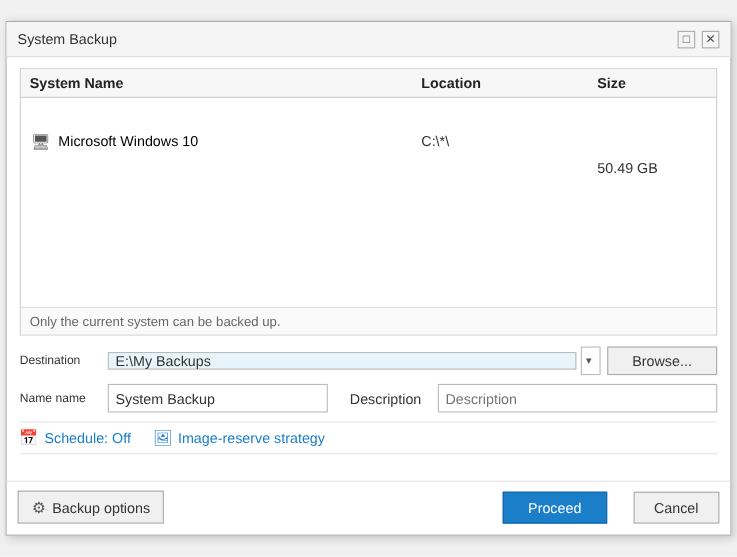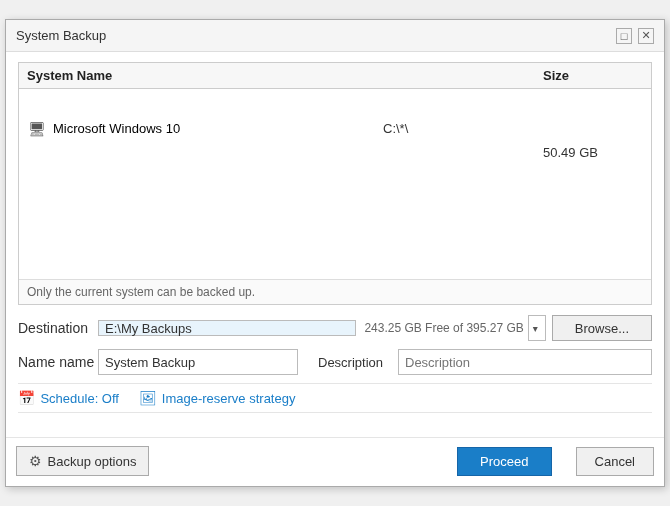--- a/index.html
+++ b/index.html
@@ -107,21 +107,21 @@
       margin-bottom: 8px;
     }
     .form-row {
       display: flex;
       align-items: center;
       margin-bottom: 8px;
     }
     .form-label {
       width: 80px;
       color: #333;
-      font-size: 14px;
+      font-size: 11px;
       flex-shrink: 0;
     }
     .destination-input-wrap {
       flex: 1;
       display: flex;
       align-items: center;
       border: 1px solid #bbb;
       background: #e8f4fc;
       height: 16px;
       padding: 0 6px;
@@ -278,20 +278,21 @@
         <span>✕</span>
       </button>
     </div>
   </div>
 
   <div class="content">
 
     <div class="table-section">
       <div class="table-header">
         <span class="col-system">System Name</span>
+        <span class="col-location">Location</span>
         <span class="col-size">Size</span>
       </div>
       <div class="table-body">
         <div class="table-row">
           <div class="col-system-cell">
             <span class="row-icon monitor-icon">🖥</span>
             <span>Microsoft Windows 10</span>
           </div>
           <div class="col-location-cell">C:\*\</div>
           <div class="col-size-cell">50.49 GB</div>
@@ -300,21 +301,20 @@
       <div class="table-footer">Only the current system can be backed up.</div>
     </div>
 
     <div class="form-section">
 
       <div class="form-row">
         <span class="form-label">Destination</span>
         <div class="destination-input-wrap">
           <input class="destination-input" type="text" value="E:\My Backups" style="">
         </div>
-        <span class="disk-info">243.25 GB Free of 395.27 GB</span>
         <div class="disk-dropdown">
           <span class="chevron-down">▾</span>
         </div>
         <button class="browse-btn">Browse...</button>
       </div>
 
       <div class="form-row plan-row">
         <span class="form-label">Name name</span>
         <input class="plan-input" type="text" value="System Backup" style="">
         <span class="desc-label">Description</span>

